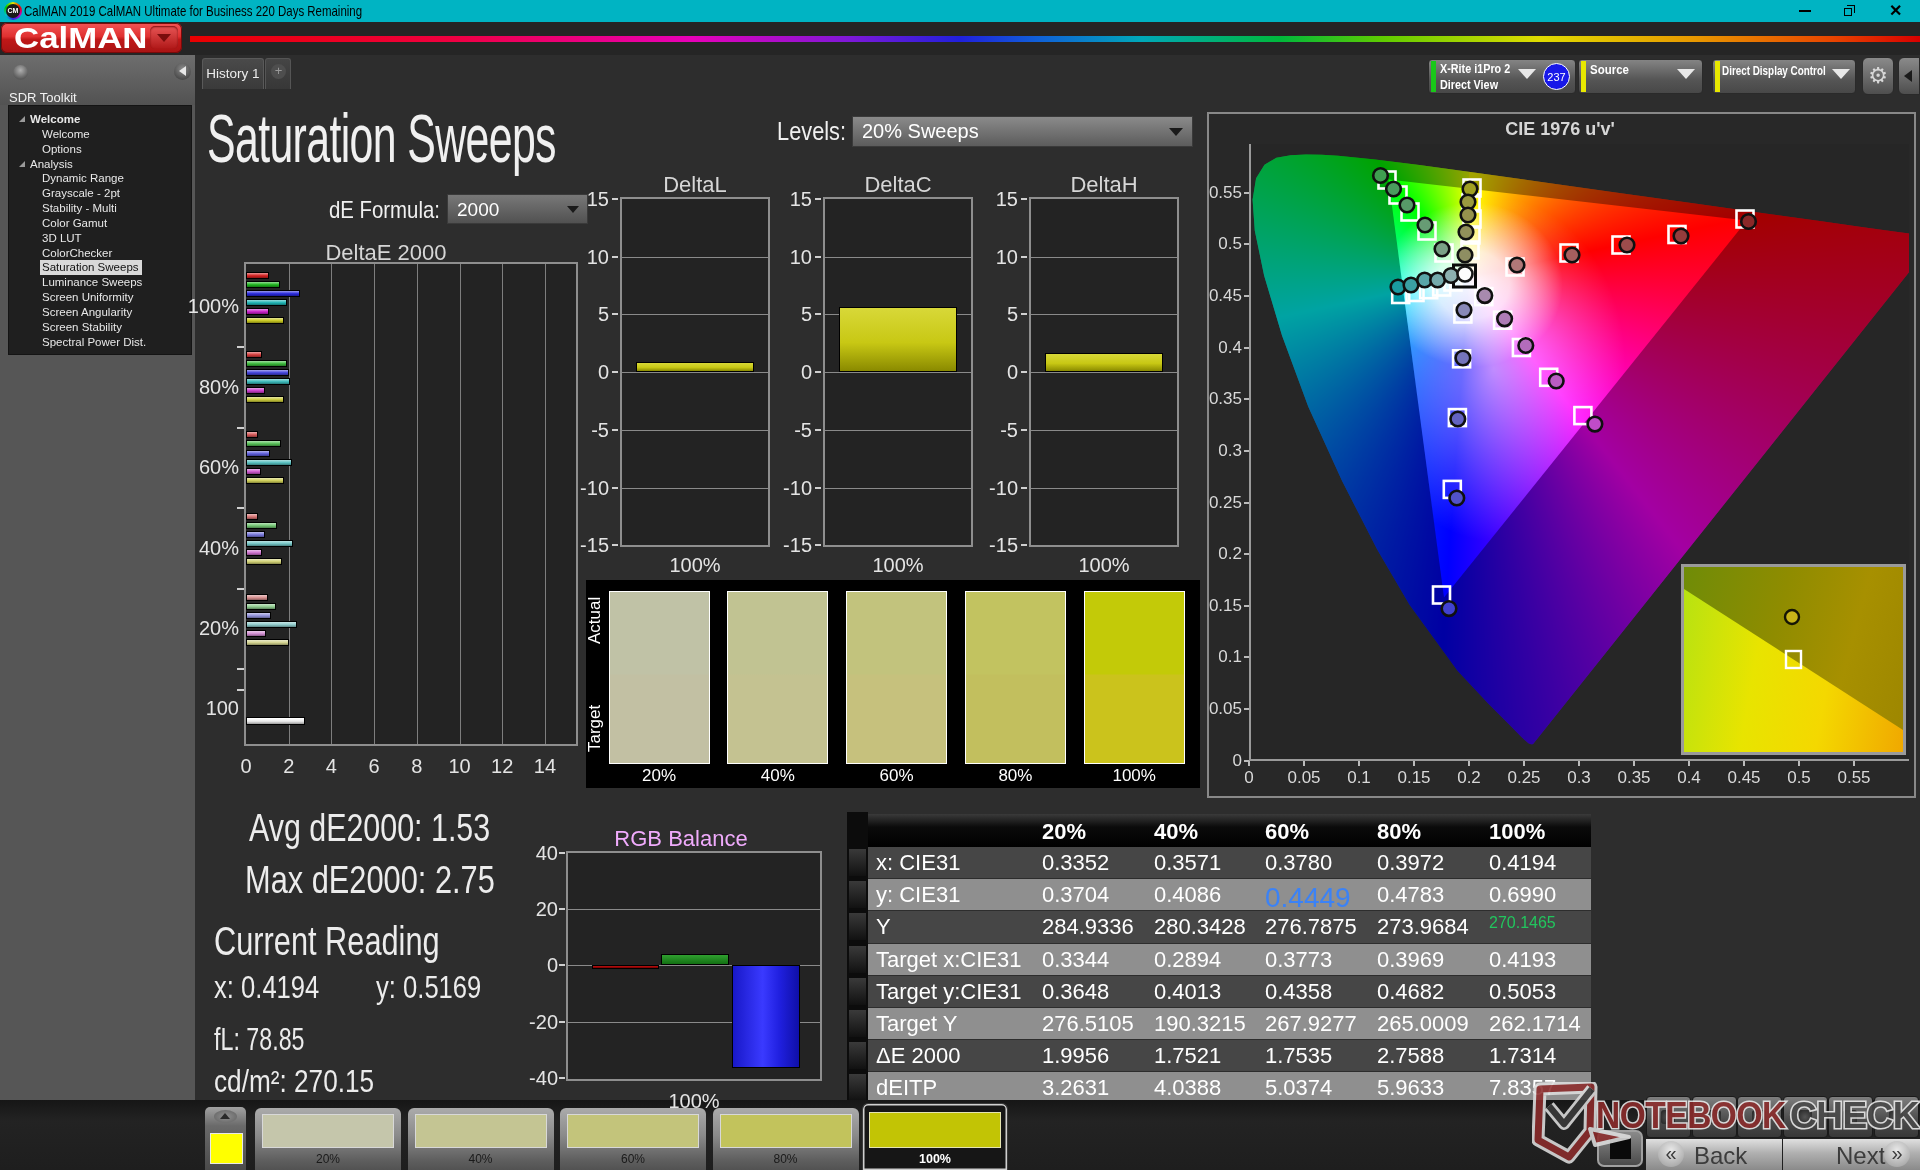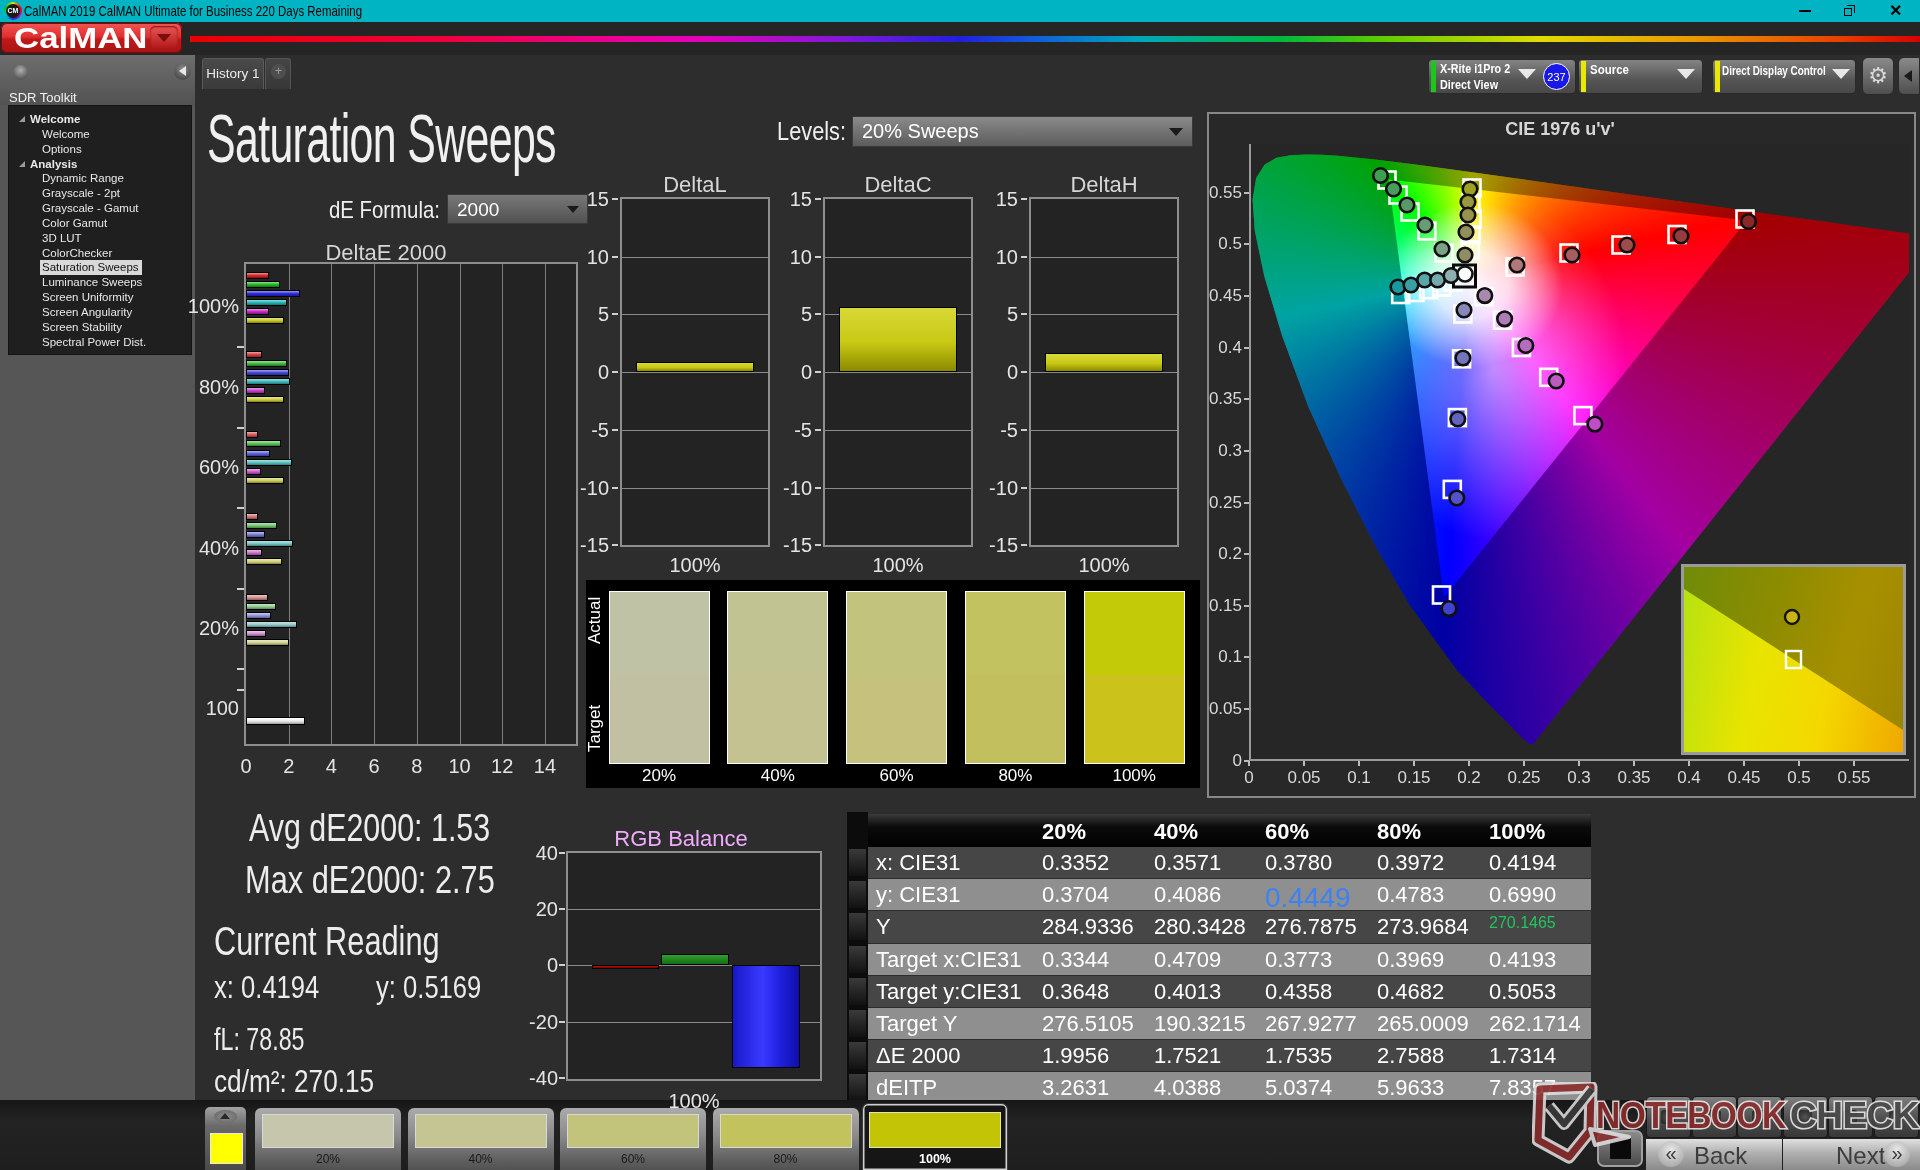--- a/index.html
+++ b/index.html
@@ -30,25 +30,25 @@
 <div class="ab" style="left:13px;top:65px;width:15px;height:15px;border-radius:50%;background:radial-gradient(circle at 50% 35%,#b0b0b0,#5a5a5a 70%)"></div>
 <div class="ab" style="left:174px;top:63px;width:17px;height:17px;border-radius:50%;background:radial-gradient(circle at 50% 35%,#8a8a8a,#4a4a4a 75%)"></div>
 <div class="ab" style="left:179px;top:66px;width:0;height:0;border-top:5px solid transparent;border-bottom:5px solid transparent;border-right:7px solid #e8e8e8"></div>
 <div class="ab" style="left:9px;top:90px;font-size:13px;color:#f2f2f2">SDR Toolkit</div>
 <div class="ab" style="left:8px;top:105px;width:184px;height:250px;background:#1f1f1f;border:1px solid #141414"></div>
 
 <div class="ab" style="left:30px;top:113px;color:#e8e8e8;font-size:11.5px;font-weight:bold">Welcome</div>
 <div class="ab" style="left:19px;top:116px;width:0;height:0;border-left:6px solid transparent;border-bottom:6px solid #9a9a9a"></div>
 <div class="ab" style="left:42px;top:128px;color:#e8e8e8;font-size:11.5px;font-weight:normal">Welcome</div>
 <div class="ab" style="left:42px;top:143px;color:#e8e8e8;font-size:11.5px;font-weight:normal">Options</div>
-<div class="ab" style="left:30px;top:158px;color:#e8e8e8;font-size:11.5px;font-weight:bold">Analysis</div>
+<div class="ab" style="left:30px;top:158px;color:#e8e8e8;font-size:11.5px;font-weight:normal">Analysis</div>
 <div class="ab" style="left:19px;top:161px;width:0;height:0;border-left:6px solid transparent;border-bottom:6px solid #9a9a9a"></div>
 <div class="ab" style="left:42px;top:172px;color:#e8e8e8;font-size:11.5px;font-weight:normal">Dynamic Range</div>
 <div class="ab" style="left:42px;top:187px;color:#e8e8e8;font-size:11.5px;font-weight:normal">Grayscale - 2pt</div>
-<div class="ab" style="left:42px;top:202px;color:#e8e8e8;font-size:11.5px;font-weight:normal">Grayscale - Gamut</div>
+<div class="ab" style="left:42px;top:202px;color:#e8e8e8;font-size:11.5px;font-weight:normal">Stability - Multi</div>
 <div class="ab" style="left:42px;top:217px;color:#e8e8e8;font-size:11.5px;font-weight:normal">Color Gamut</div>
 <div class="ab" style="left:42px;top:232px;color:#e8e8e8;font-size:11.5px;font-weight:normal">3D LUT</div>
 <div class="ab" style="left:42px;top:247px;color:#e8e8e8;font-size:11.5px;font-weight:normal">ColorChecker</div>
 <div class="ab" style="left:40px;top:260px;height:15px;background:#d9d9d9;color:#111;font-size:11.5px;padding:1px 3px 0 2px;">Saturation Sweeps</div>
 <div class="ab" style="left:42px;top:276px;color:#e8e8e8;font-size:11.5px;font-weight:normal">Luminance Sweeps</div>
 <div class="ab" style="left:42px;top:291px;color:#e8e8e8;font-size:11.5px;font-weight:normal">Screen Uniformity</div>
 <div class="ab" style="left:42px;top:306px;color:#e8e8e8;font-size:11.5px;font-weight:normal">Screen Angularity</div>
 <div class="ab" style="left:42px;top:321px;color:#e8e8e8;font-size:11.5px;font-weight:normal">Screen Stability</div>
 <div class="ab" style="left:42px;top:336px;color:#e8e8e8;font-size:11.5px;font-weight:normal">Spectral Power Dist.</div>
 <div class="ab" style="left:202px;top:58px;width:62px;height:31px;background:linear-gradient(#4a4a4a,#3a3a3a);border:1px solid #5a5a5a;border-bottom:none;border-radius:3px 3px 0 0;color:#ececec;font-size:13.5px;text-align:center;line-height:29px">History 1</div>
@@ -387,21 +387,21 @@
 <div class="ab" style="left:876px;top:914.4px;font-size:22px;color:#fff">Y</div>
 <div class="ab" style="left:1042px;top:914.4px;font-size:22px;color:#fff">284.9336</div>
 <div class="ab" style="left:1154px;top:914.4px;font-size:22px;color:#fff">280.3428</div>
 <div class="ab" style="left:1265px;top:914.4px;font-size:22px;color:#fff">276.7875</div>
 <div class="ab" style="left:1377px;top:914.4px;font-size:22px;color:#fff">273.9684</div>
 <div class="ab" style="left:1489px;top:914.4px;font-size:16px;color:#22c55e">270.1465</div>
 <div class="ab" style="left:849px;top:913.4px;width:17px;height:27px;background:linear-gradient(#3a3a3a,#111)"></div>
 <div class="ab" style="left:868px;top:943.6px;width:723px;height:31.2px;background:#8f8f8f"></div>
 <div class="ab" style="left:876px;top:946.6px;font-size:22px;color:#fff">Target x:CIE31</div>
 <div class="ab" style="left:1042px;top:946.6px;font-size:22px;color:#fff">0.3344</div>
-<div class="ab" style="left:1154px;top:946.6px;font-size:22px;color:#fff">0.4709</div>
+<div class="ab" style="left:1154px;top:946.6px;font-size:22px;color:#fff">0.2894</div>
 <div class="ab" style="left:1265px;top:946.6px;font-size:22px;color:#fff">0.3773</div>
 <div class="ab" style="left:1377px;top:946.6px;font-size:22px;color:#fff">0.3969</div>
 <div class="ab" style="left:1489px;top:946.6px;font-size:22px;color:#fff">0.4193</div>
 <div class="ab" style="left:849px;top:945.6px;width:17px;height:27px;background:linear-gradient(#3a3a3a,#111)"></div>
 <div class="ab" style="left:868px;top:975.8px;width:723px;height:31.2px;background:#464646"></div>
 <div class="ab" style="left:876px;top:978.8px;font-size:22px;color:#fff">Target y:CIE31</div>
 <div class="ab" style="left:1042px;top:978.8px;font-size:22px;color:#fff">0.3648</div>
 <div class="ab" style="left:1154px;top:978.8px;font-size:22px;color:#fff">0.4013</div>
 <div class="ab" style="left:1265px;top:978.8px;font-size:22px;color:#fff">0.4358</div>
 <div class="ab" style="left:1377px;top:978.8px;font-size:22px;color:#fff">0.4682</div>

